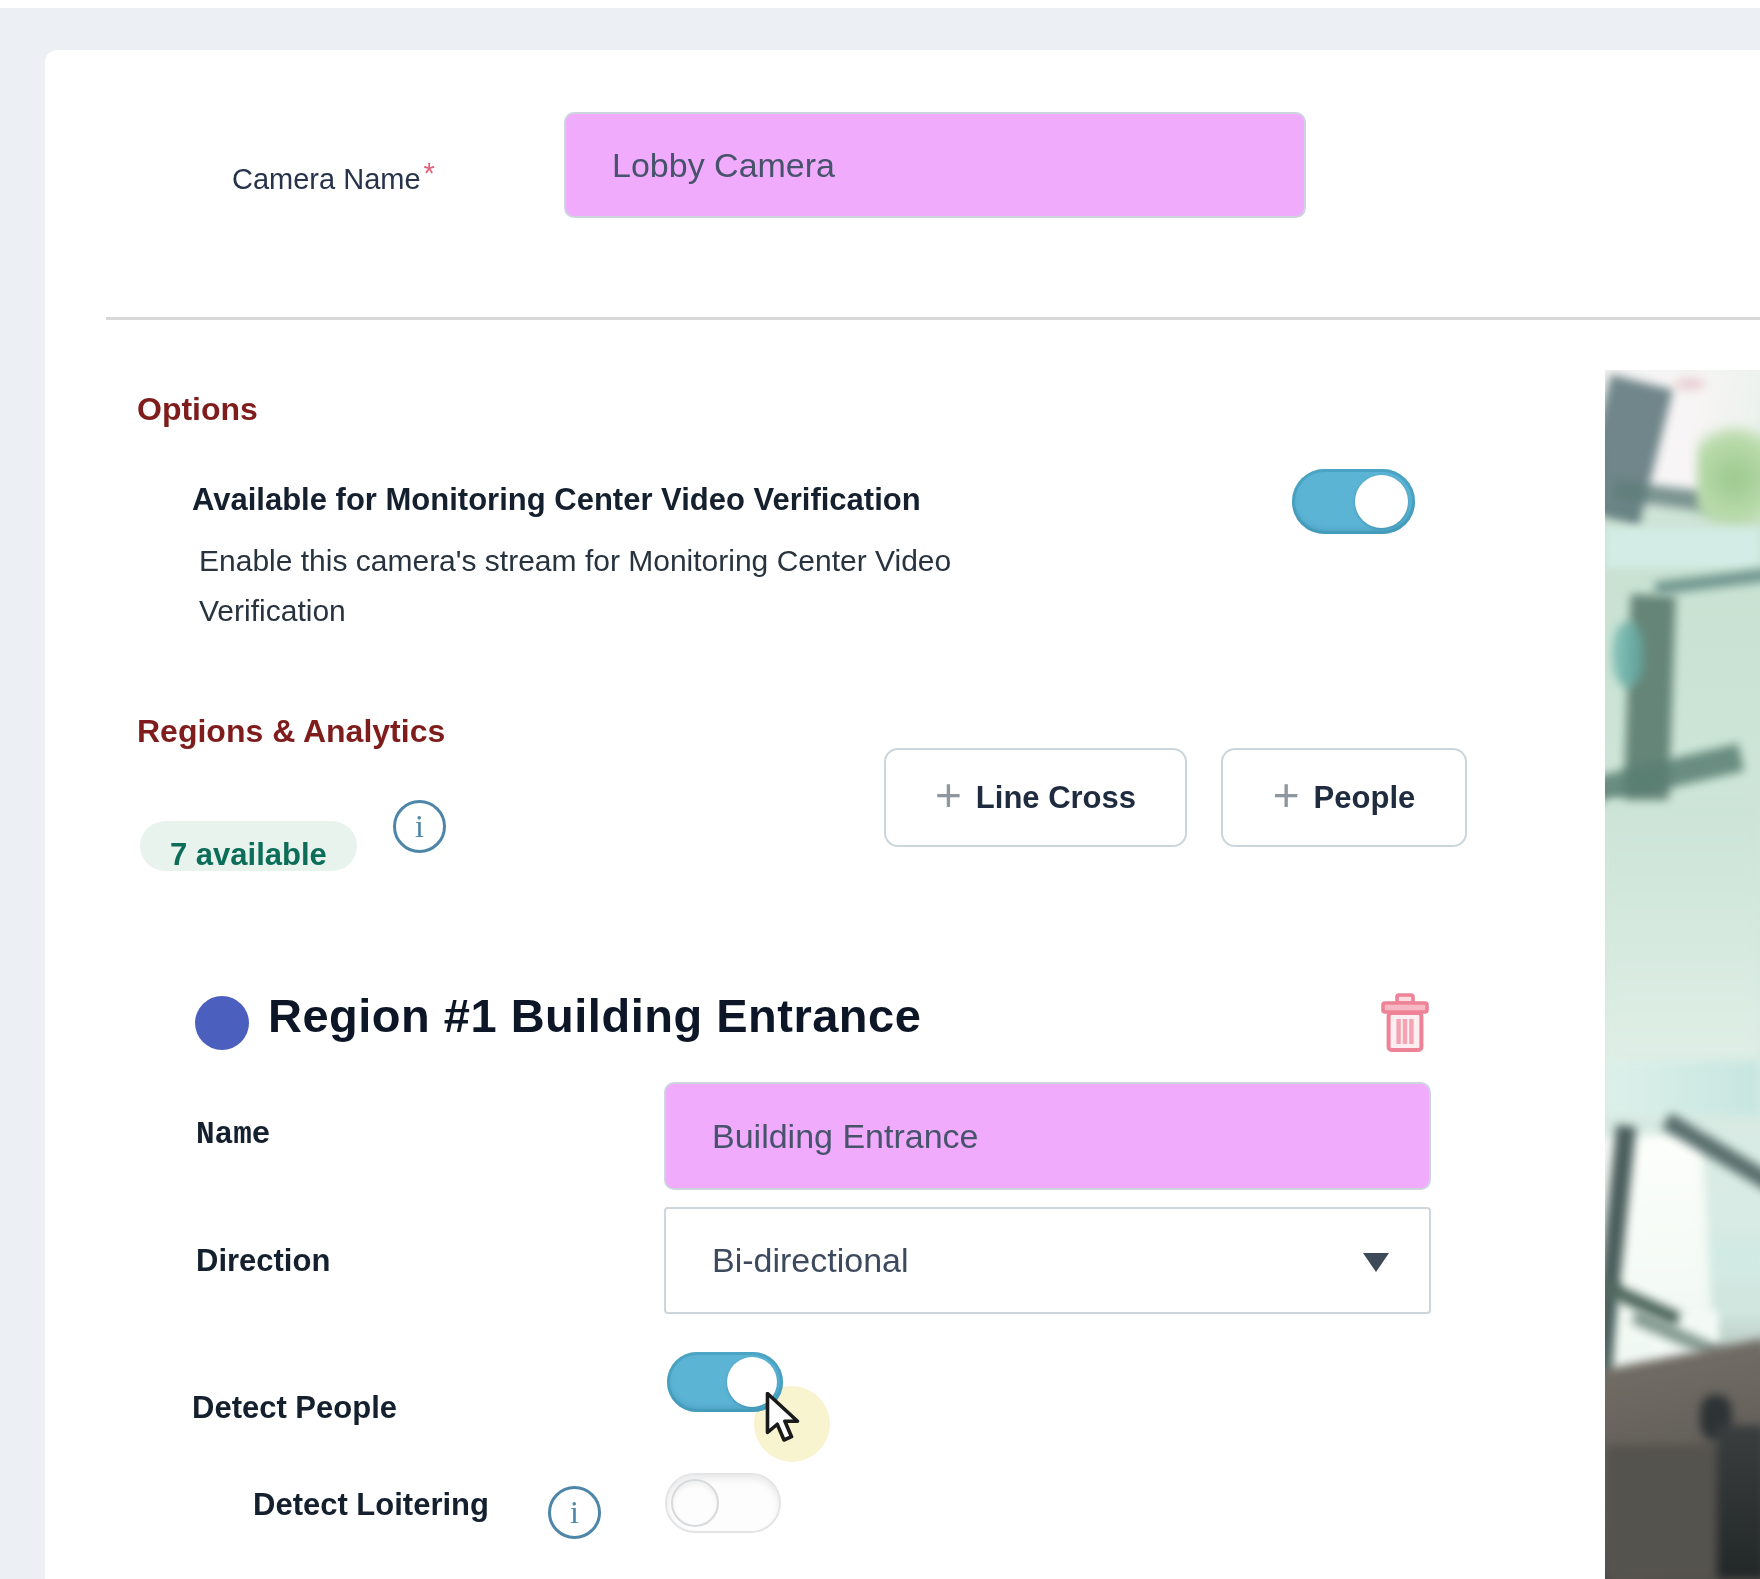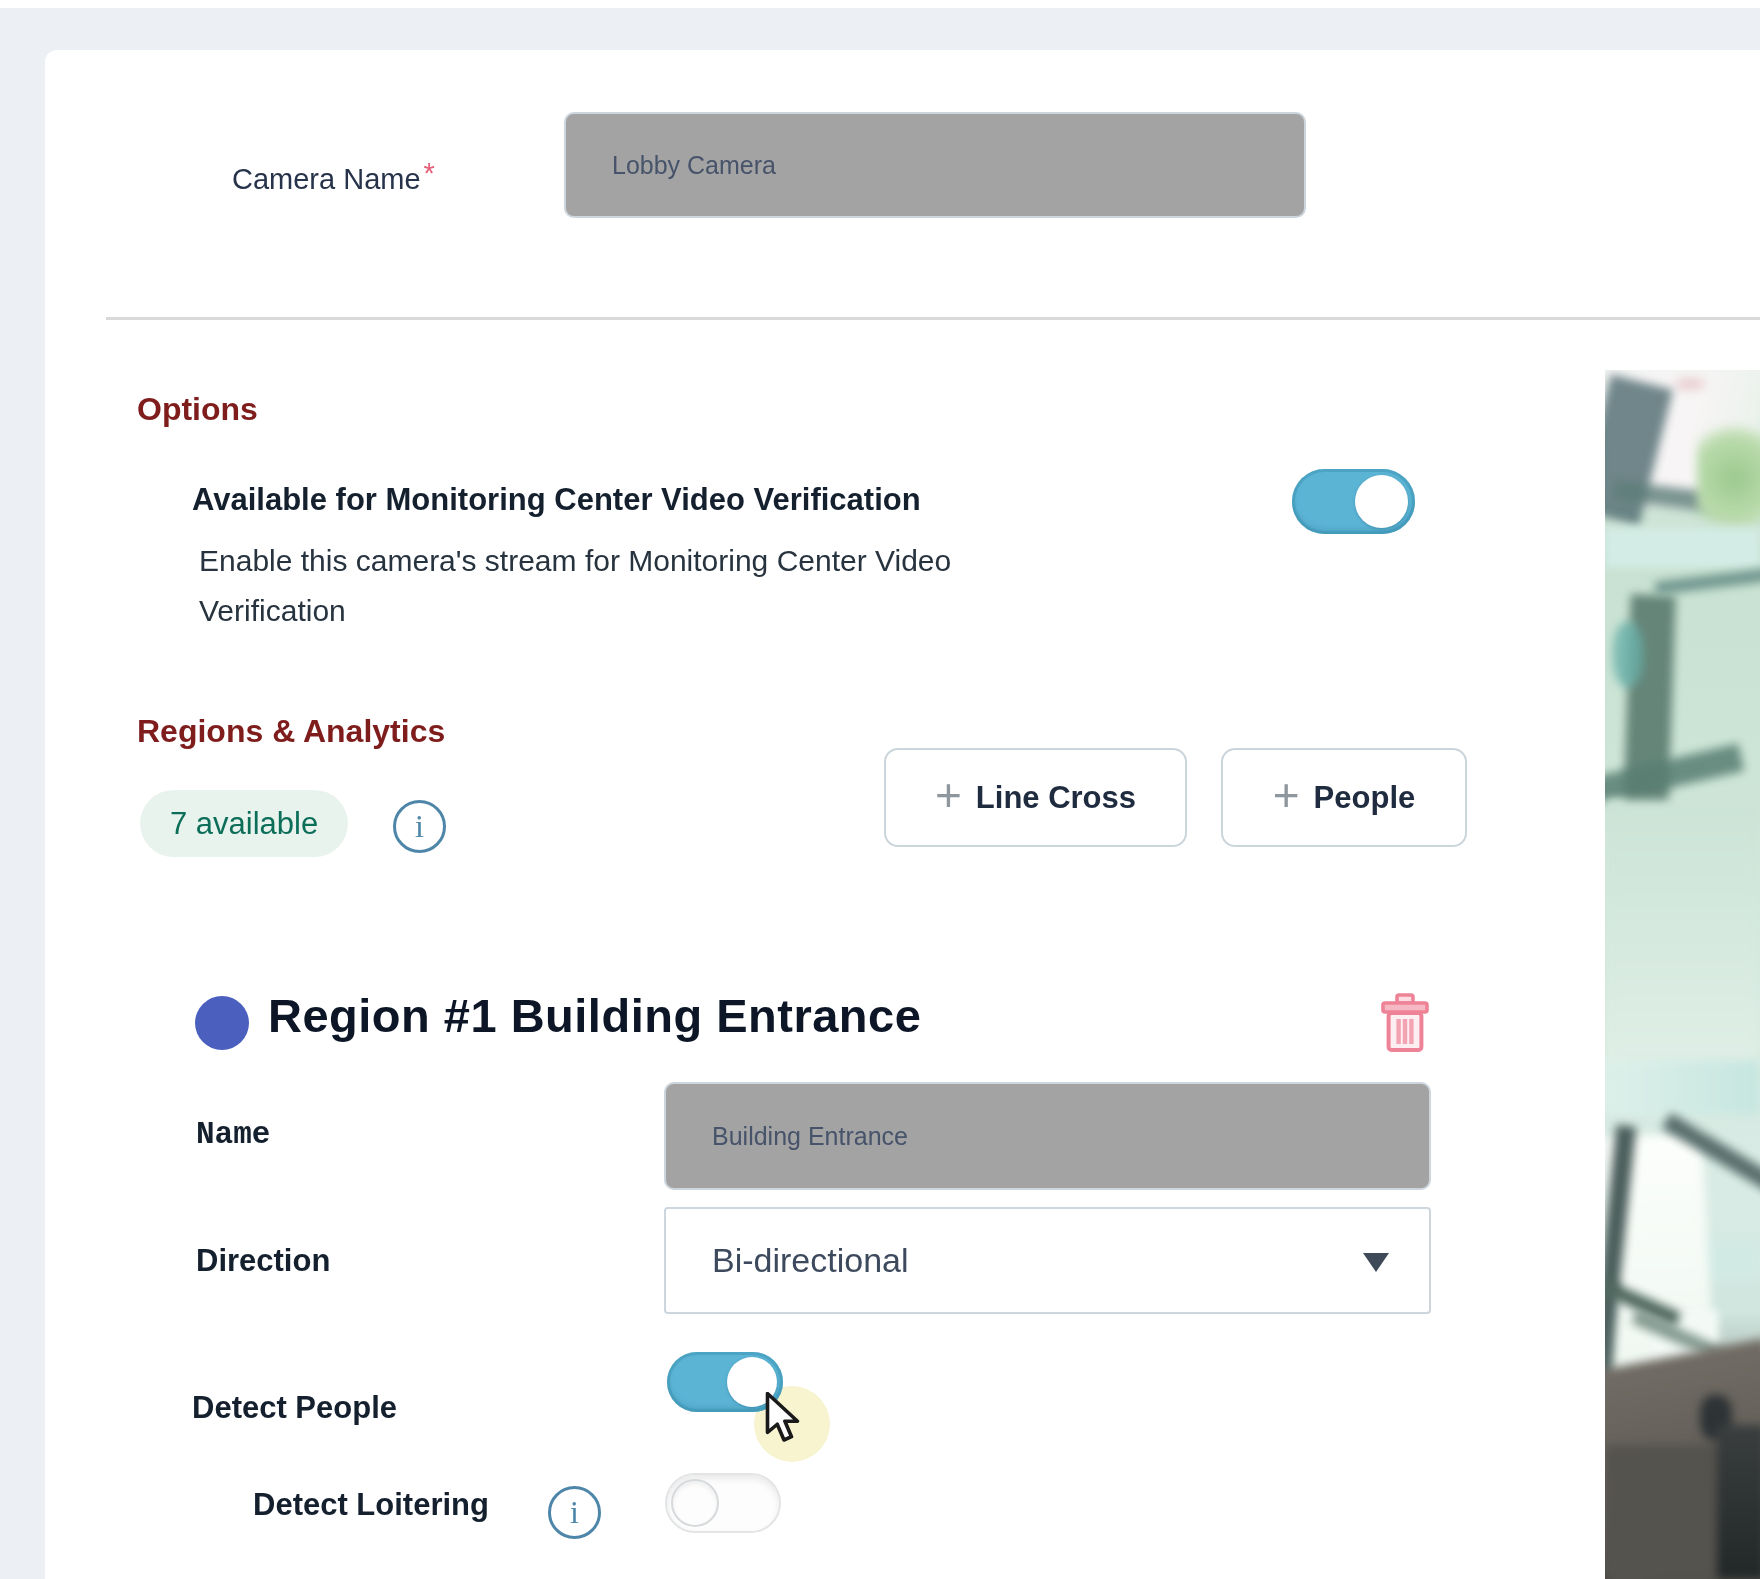--- a/index.html
+++ b/index.html
@@ -13,22 +13,22 @@
   .card{left:45px;top:50px;width:1715px;height:1529px;background:#ffffff;border-top-left-radius:12px;}
 
   
   .lbl{color:#27334a;font-size:29px;}
   .lbl-b{color:#15202f;font-size:31px;font-weight:700;}
   .h-sec{color:#7f1d1d;font-size:32px;font-weight:700;}
   .req{color:#e6607a;font-size:29px;vertical-align:6px;margin-left:3px;}
 
   
   .tbox{
-    background:#a3a3a3;border:2px solid #cdd5dd;border-radius:10px;
-    font-family:"Liberation Sans",sans-serif;font-size:25px;color:#46536a;
+    background:#f0abfc;border:2px solid #cdd5dd;border-radius:10px;
+    font-family:"Liberation Sans",sans-serif;font-size:34px;color:#46536a;
     padding:0 0 0 46px;box-sizing:border-box;outline:none;
   }
   .selbox{
     background:#fff;border:2px solid #cdd5dd;border-radius:4px;
     font-size:34px;color:#3d4a5e;box-sizing:border-box;
     display:flex;align-items:center;padding-left:46px;
   }
   .sel-arrow{
     position:absolute;right:40px;top:44px;width:0;height:0;
     border-left:13px solid transparent;border-right:13px solid transparent;
@@ -42,22 +42,22 @@
   
   .toggle{border-radius:34px;}
   .toggle .knob{position:absolute;border-radius:50%;background:#fff;}
   .tog-on{background:#5cb4d5;box-shadow:inset 0 0 0 3px rgba(58,146,178,.45), inset 0 -4px 6px rgba(40,120,150,.35);}
   .tog-on .knob{box-shadow:0 1px 3px rgba(30,100,130,.4);}
   .tog-off{background:#fdfdfd;border:2px solid #e2e4e6;box-sizing:border-box;box-shadow:inset 0 4px 7px rgba(0,0,0,.08);}
   .tog-off .knob{background:#fdfdfd;border:2px solid #d7dadc;box-sizing:border-box;box-shadow:inset 0 3px 5px rgba(0,0,0,.06);}
 
   
   .badge{
-    left:140px;top:790px;height:67px;border-radius:34px;background:#e9f3ee;
-    color:#0c6e58;font-size:31px;font-weight:400;line-height:67px;padding:0 30px;
+    left:140px;top:821px;height:50px;border-radius:34px;background:#e9f3ee;
+    color:#0c6e58;font-size:31px;font-weight:700;line-height:67px;padding:0 30px;
   }
   .info-ic{
     width:53px;height:53px;border-radius:50%;border:3px solid #4e86aa;box-sizing:border-box;
     color:#4e86aa;font-family:"Liberation Serif",serif;font-size:32px;
     display:flex;align-items:center;justify-content:center;background:#fff;
   }
 
   
   .btn{
     background:#fff;border:2px solid #cbd5dc;border-radius:14px;box-sizing:border-box;

